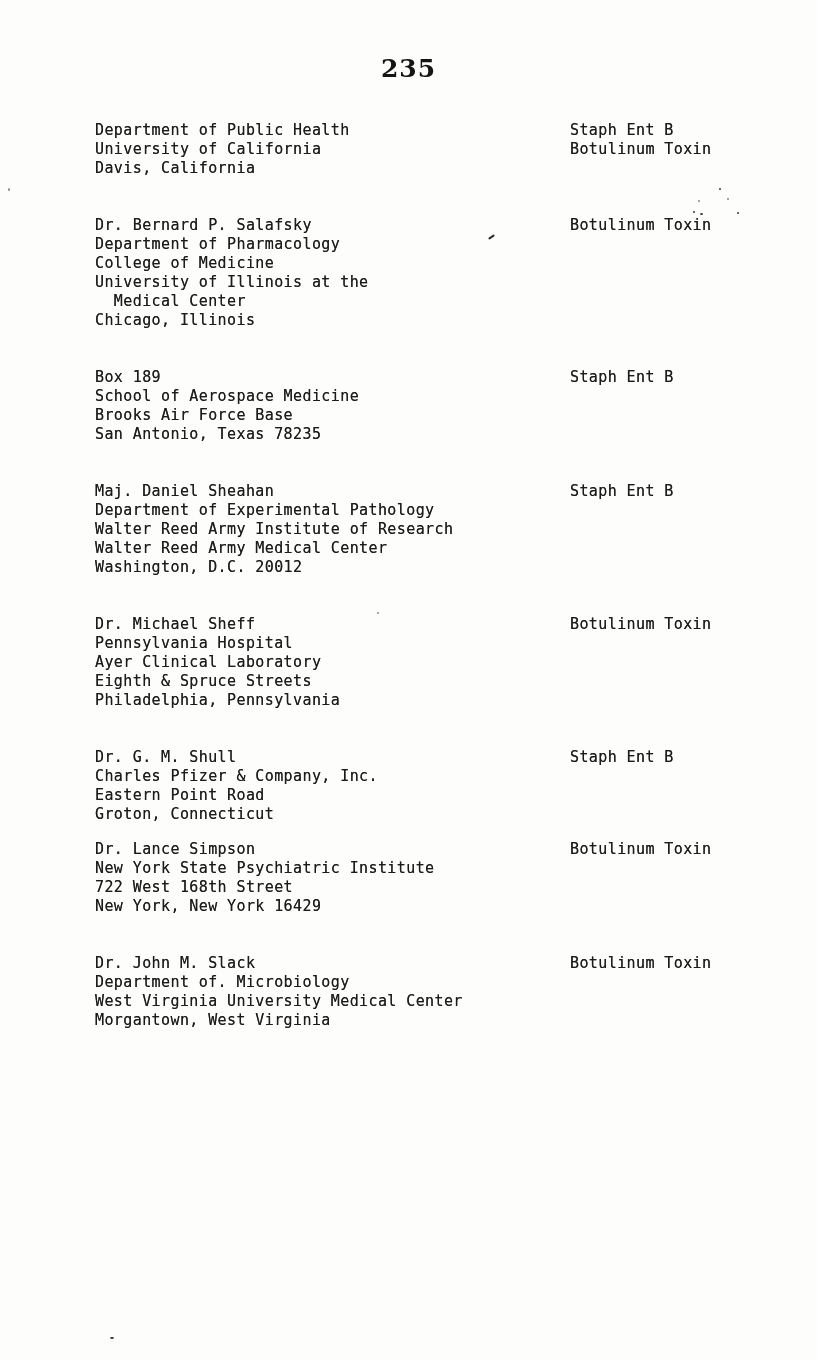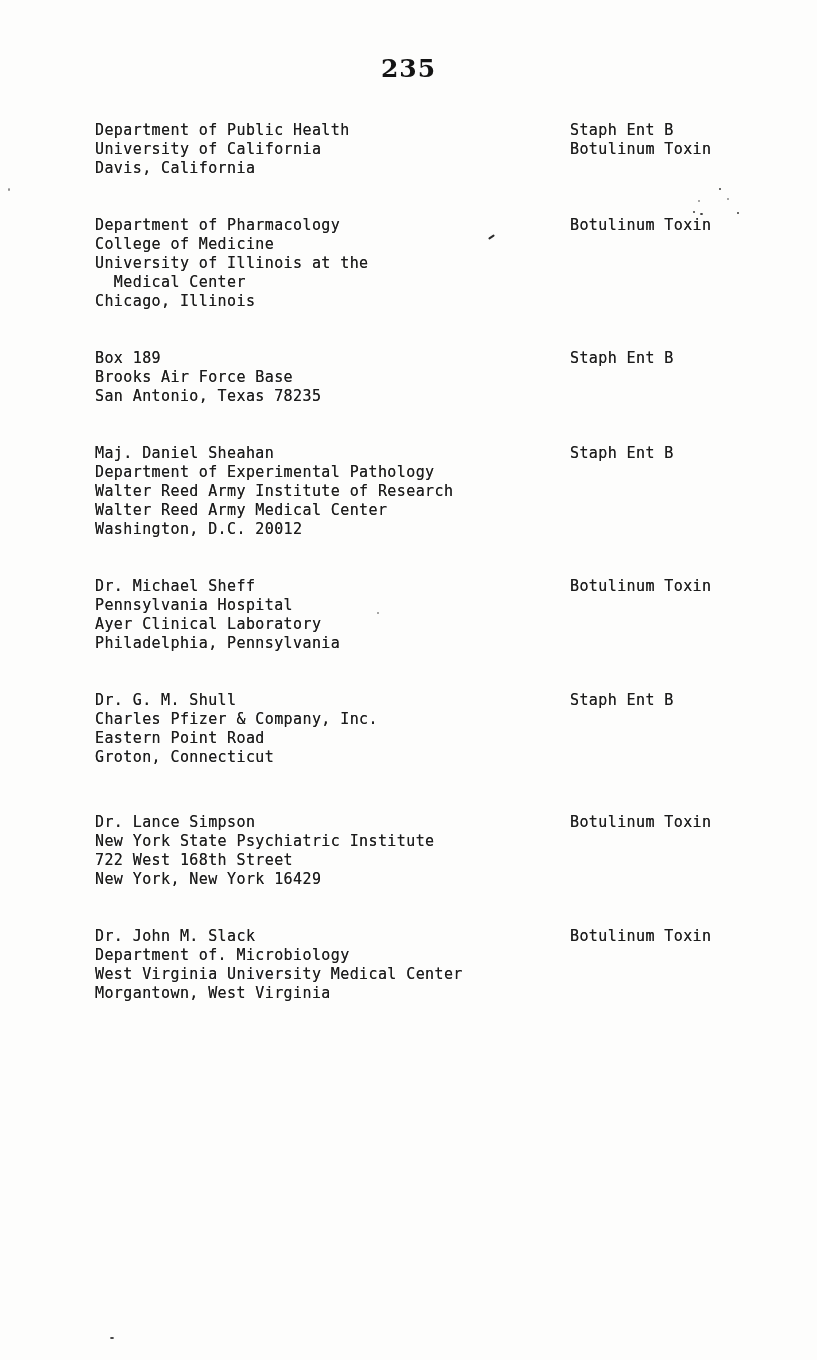--- a/index.html
+++ b/index.html
@@ -20,21 +20,21 @@
     letter-spacing:1px;
     color:#141414;
   }
   .entries{
     position:absolute;left:95px;top:121px;right:0;
   }
   .entry{
     position:relative;
     margin-bottom:38px;
   }
-  .entry:nth-child(6){margin-bottom:46px;}
+  .entry:nth-child(6){margin-bottom:16px;}
   .line{
     white-space:pre;
     font-size:15px;
     line-height:19px;
     letter-spacing:0.4px;
     text-shadow:0 0 0.6px rgba(25,25,25,0.75);
   }
   .topics{
     position:absolute;left:475px;top:0;
   }
@@ -65,34 +65,36 @@
           <div class="line">Davis, California</div>
         </div>
     <div class="topics">
           <div class="line">Staph Ent B</div>
           <div class="line">Botulinum Toxin</div>
         </div>
   </div>
 
   <div class="entry">
     <div class="address">
+          <div class="line">Dr. Bernard P. Salafsky</div>
           <div class="line">Department of Pharmacology</div>
           <div class="line">College of Medicine</div>
           <div class="line">University of Illinois at the</div>
           <div class="line">  Medical Center</div>
           <div class="line">Chicago, Illinois</div>
         </div>
     <div class="topics">
           <div class="line">Botulinum Toxin</div>
         </div>
   </div>
 
   <div class="entry">
     <div class="address">
           <div class="line">Box 189</div>
+          <div class="line">School of Aerospace Medicine</div>
           <div class="line">Brooks Air Force Base</div>
           <div class="line">San Antonio, Texas 78235</div>
         </div>
     <div class="topics">
           <div class="line">Staph Ent B</div>
         </div>
   </div>
 
   <div class="entry">
     <div class="address">
@@ -105,20 +107,21 @@
     <div class="topics">
           <div class="line">Staph Ent B</div>
         </div>
   </div>
 
   <div class="entry">
     <div class="address">
           <div class="line">Dr. Michael Sheff</div>
           <div class="line">Pennsylvania Hospital</div>
           <div class="line">Ayer Clinical Laboratory</div>
+          <div class="line">Eighth &amp; Spruce Streets</div>
           <div class="line">Philadelphia, Pennsylvania</div>
         </div>
     <div class="topics">
           <div class="line">Botulinum Toxin</div>
         </div>
   </div>
 
   <div class="entry">
     <div class="address">
           <div class="line">Dr. G. M. Shull</div>

